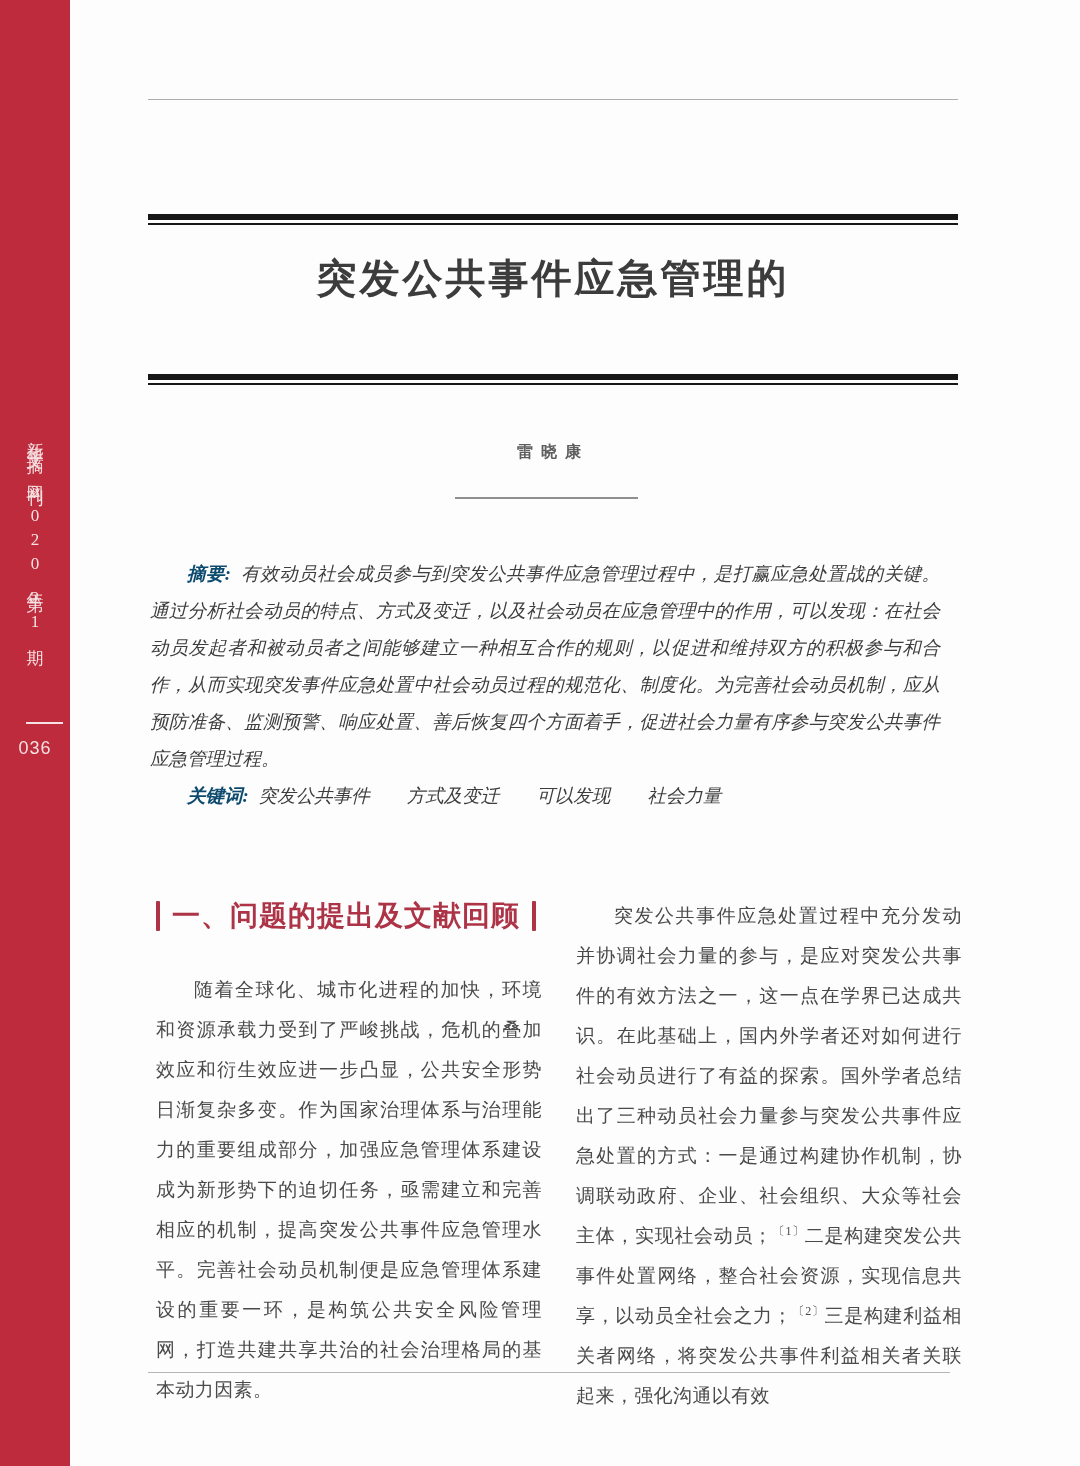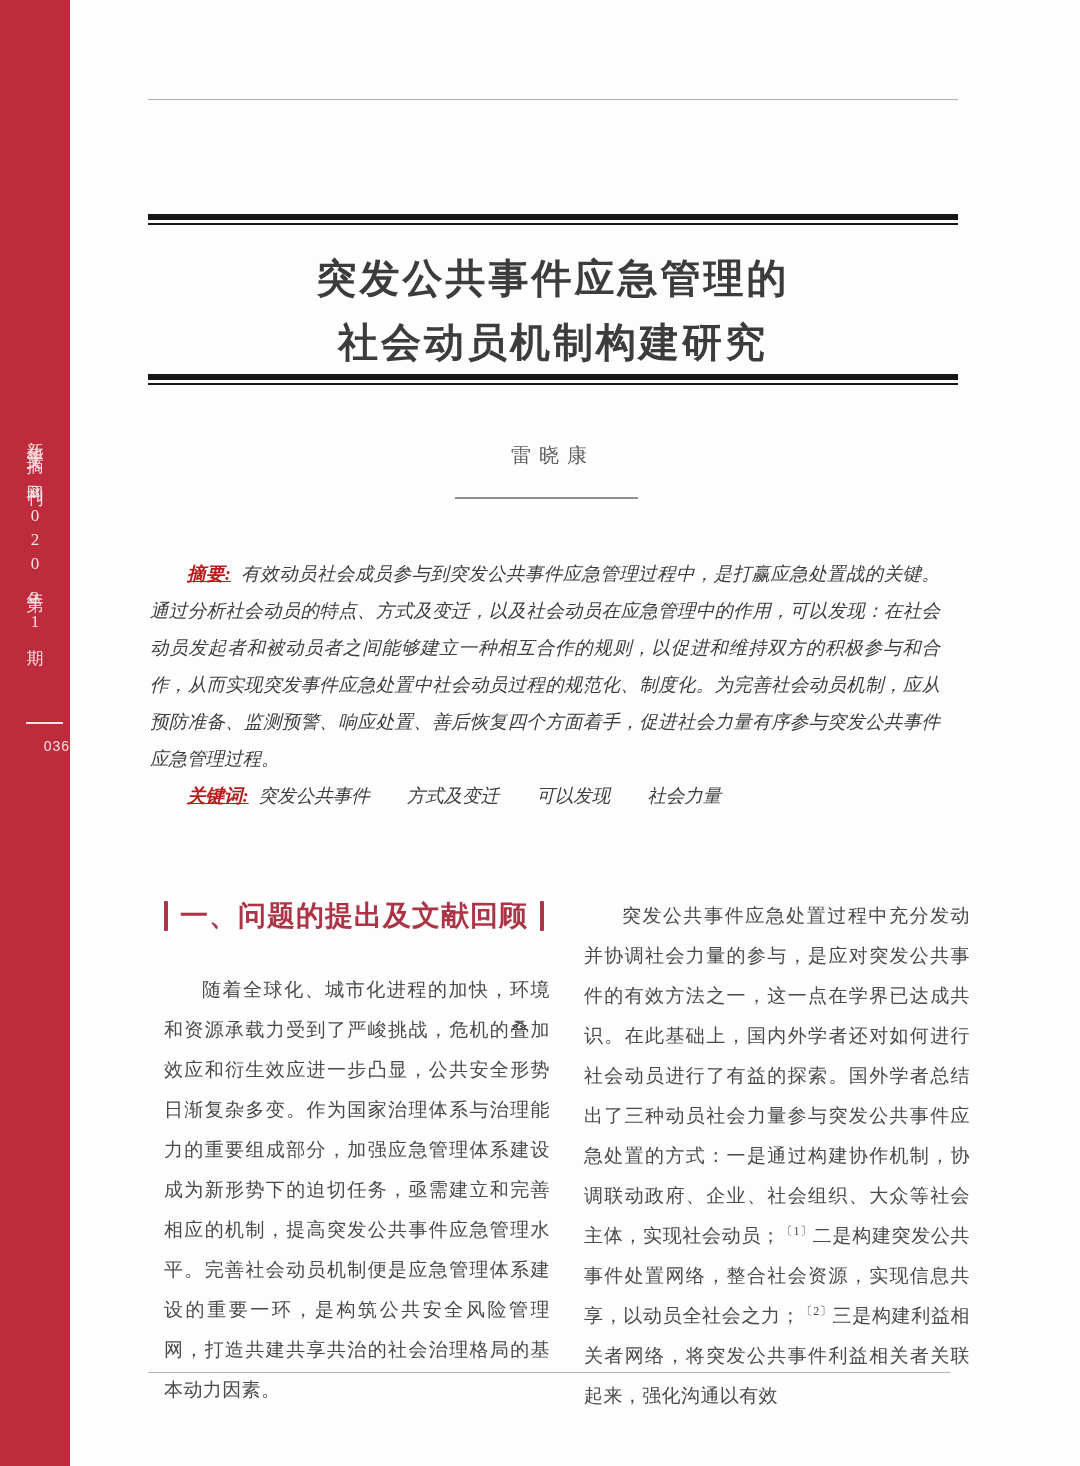--- a/index.html
+++ b/index.html
@@ -27,22 +27,22 @@
     font-size:17px; letter-spacing:5px;
     font-family:"Liberation Serif","DejaVu Serif",serif;
     white-space:nowrap;
   }
   .spine-rule {
     position:absolute; top:722px; left:26px;
     width:37px; height:2px; background:#f6e2e3;
   }
   .spine-page-number {
     position:absolute; top:738px; left:0;
-    width:70px; text-align:right;
-    color:#f6e2e3; font-size:14px; letter-spacing:1px;
+    width:70px; text-align:center;
+    color:#f6e2e3; font-size:18px; letter-spacing:1px;
     font-family:"Liberation Sans","DejaVu Sans",sans-serif;
   }
 
   
   .content { position:absolute; left:148px; top:0; width:810px; height:1266px; }
 
   .hairline { position:absolute; left:0; width:810px; height:1px; background:#aeaeae; }
   .hairline.top { top:99px; }
   .hairline.bottom { top:1372px; width:802px; background:#b5b5b5; }
 
@@ -55,46 +55,47 @@
   .title {
     position:absolute; top:246px; left:0; width:810px;
     text-align:center;
     font-family:"Liberation Sans","DejaVu Sans",sans-serif;
     font-weight:bold; font-size:40px; line-height:64px;
     color:#3c3c3c; letter-spacing:3px;
   }
 
   .author {
     position:absolute; top:442px; left:0; width:810px;
-    text-align:center; font-size:20px; color:#5e5e5e;
+    text-align:center; font-size:16px; color:#5e5e5e;
     letter-spacing:8px;
+    font-weight:bold;
   }
   .author-rule {
     position:absolute; top:497px; left:307px;
     width:183px; height:2px; background:#8f8f8f;
   }
 
   
   .abstract-block {
     position:absolute; top:556px; left:2px; width:790px;
     font-style:italic;
     font-size:18.5px; line-height:37px;
     color:#3d3d3d; text-align:justify;
   }
   .abstract-par { text-indent:2em; }
   .abstract-label, .keywords-label {
-    font-weight:bold; font-style:italic; color:#b91c1c; margin-right:10px;text-decoration:underline;
+    font-weight:bold; font-style:italic; color:#0c4a6e; margin-right:10px;
   }
   .keywords-par { text-indent:2em; margin-top:0; }
   .keywords-par .kw { margin-right:2em; }
   .keywords-par .kw:last-child { margin-right:16px; }
 
   
   .columns {
-    position:absolute; top:896px; left:16px; width:806px;
+    position:absolute; top:896px; left:8px; width:806px;
     display:flex; gap:34px;
   }
   .col { flex:1; }
 
   .section-heading {
     display:flex; align-items:center; gap:12px;
     font-family:"Liberation Sans","DejaVu Sans",sans-serif;
     font-weight:bold; font-size:28px; line-height:40px;
     color:#ad3347; letter-spacing:1px;
     margin-bottom:34px; white-space:nowrap;
@@ -127,21 +128,20 @@
 
     <div class="hairline top"></div>
 
     <div class="double-rule above-title">
       <div class="thick"></div>
       <div class="thin"></div>
     </div>
 
     <h1 class="title">
       <div>突发公共事件应急管理的</div>
-      <div>社会动员机制构建研究</div>
     </h1>
 
     <div class="double-rule below-title">
       <div class="thick"></div>
       <div class="thin"></div>
     </div>
 
     <div class="author">雷晓康</div>
     <div class="author-rule"></div>
 

